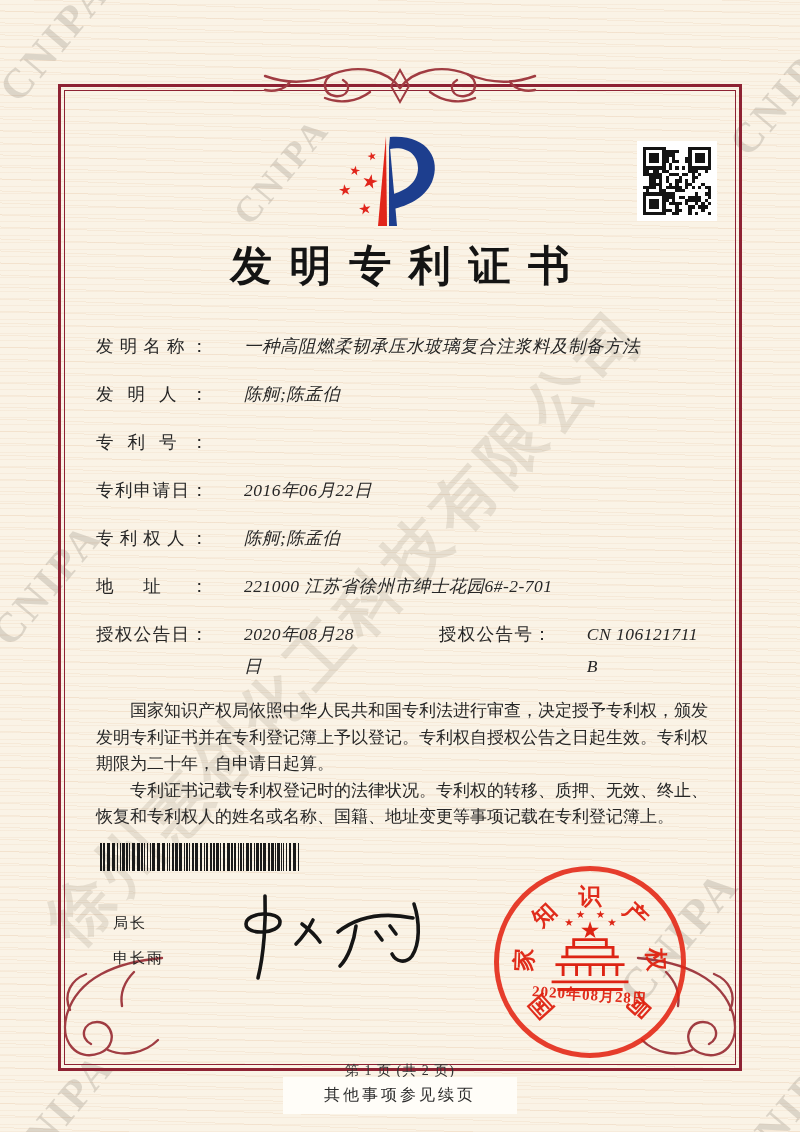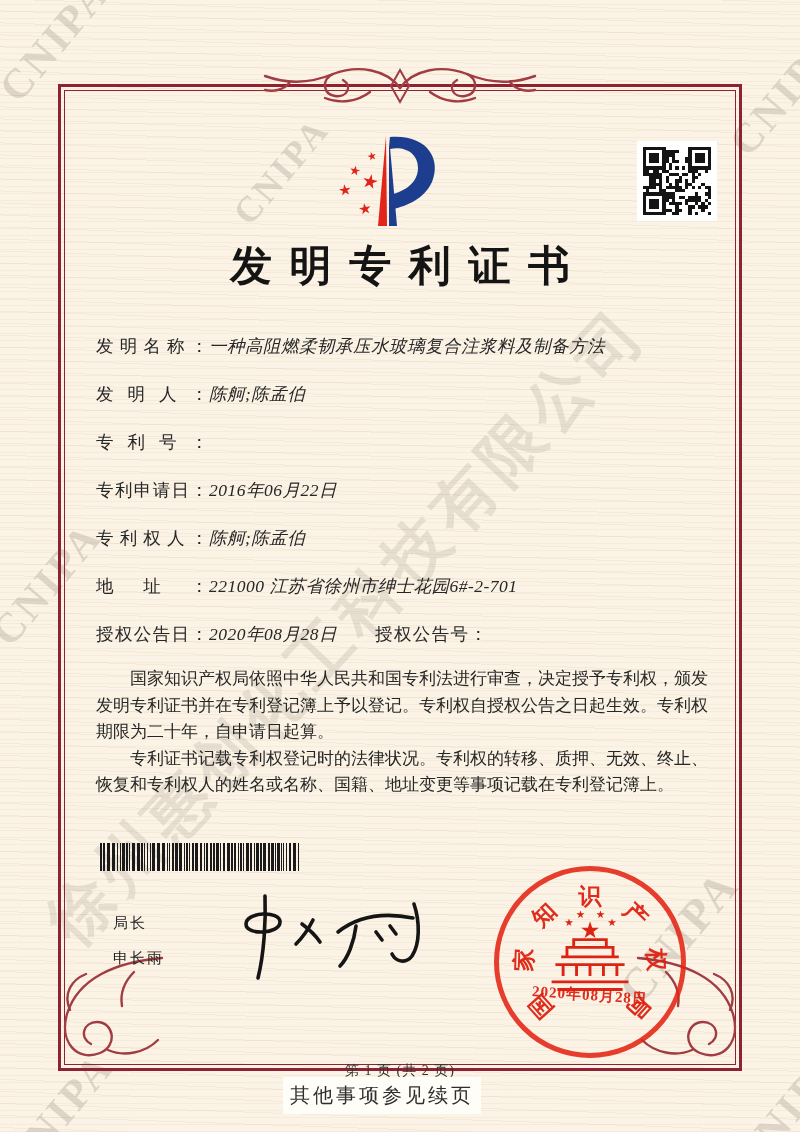--- a/index.html
+++ b/index.html
@@ -27,21 +27,21 @@
   .cert-no{position:absolute;left:96px;top:140px;font-size:17px;color:var(--ink);z-index:2;}
   .logo{position:absolute;left:322px;top:124px;z-index:2;}
   .qr{position:absolute;left:637px;top:141px;width:68px;height:68px;background:#fff;padding:6px;z-index:2;
       display:grid;grid-template-columns:repeat(21,1fr);grid-template-rows:repeat(21,1fr);}
   .qr i{display:block;}
   .qr i.on{background:#141414;}
   .title{position:absolute;left:0;top:238px;width:100%;margin:0;text-align:center;font-size:42px;font-weight:bold;
       color:#141414;letter-spacing:0.42em;text-indent:0.42em;z-index:2;}
   
   .content{position:absolute;left:96px;top:330px;width:612px;z-index:2;color:#262626;}
-  .field-row{display:flex;align-items:baseline;margin-bottom:16px;line-height:32px;font-size:17.5px;}
+  .field-row{display:flex;align-items:baseline;margin-bottom:16px;line-height:32px;font-size:17.5px;gap:35px;}
   .flabel{display:inline-block;width:112px;text-align:justify;text-align-last:justify;flex:none;}
   .fvalue{margin-left:1px;letter-spacing:0.5px;font-style:italic;}
   .pair2{margin-left:38px;}
   .paras{margin-top:8px;font-size:17px;line-height:26.5px;text-align:justify;}
   .paras p{margin:0;text-indent:2em;}
   
   .barcode{position:absolute;left:100px;top:843px;height:28px;display:flex;align-items:stretch;z-index:2;}
   .barcode i{display:block;background:#1a1a1a;height:100%;}
   
   .signer{position:absolute;left:113px;top:906px;font-size:15px;line-height:35px;color:#1f1f1f;z-index:2;letter-spacing:2px;}
@@ -49,22 +49,22 @@
   
   .seal{position:absolute;left:494px;top:866px;width:182px;height:182px;border-radius:50%;
       border:5px solid rgba(226,35,18,0.88);z-index:3;}
   .seal-char{position:absolute;left:50%;top:50%;font-size:23px;font-weight:bold;color:rgba(222,33,16,0.95);
       transform:translate(-50%,-50%) rotate(var(--a)) translateY(-66px);}
   .seal-emblem{position:absolute;left:50%;top:47%;transform:translate(-50%,-50%);}
   .seal-date{position:absolute;left:0;top:63%;width:100%;text-align:center;font-size:15px;font-weight:bold;
       color:rgba(222,33,16,0.95);letter-spacing:1px;transform:rotate(4deg);}
   
   .page-num{position:absolute;left:0;top:1062px;width:100%;text-align:center;font-size:14px;color:#333;letter-spacing:1px;z-index:2;}
-  .footer-note{position:absolute;left:283px;top:1077px;width:198px;height:37px;background:#fffdf8;
-      display:flex;align-items:center;justify-content:center;font-size:20px;color:#2e2e2e;letter-spacing:3px;z-index:2;}
+  .footer-note{position:absolute;left:283px;top:1077px;width:234px;height:37px;background:#fffdf8;
+      display:flex;align-items:center;justify-content:center;font-size:16px;color:#2e2e2e;letter-spacing:3px;z-index:2;}
 </style>
 </head>
 <body>
 
 <div class="page">
 
   <div class="wm wm-cnipa" style="left:-18px;top:16px;">CNIPA</div>
   <div class="wm wm-cnipa" style="left:218px;top:150px;font-size:36px;">CNIPA</div>
   <div class="wm wm-cnipa" style="left:712px;top:70px;">CNIPA</div>
   <div class="wm wm-cnipa" style="left:-26px;top:560px;">CNIPA</div>
@@ -587,20 +587,21 @@
       <span class="fvalue">陈舸;陈孟伯</span>
     </div>
     <div class="field-row">
       <span class="flabel">地址：</span>
       <span class="fvalue">221000 江苏省徐州市绅士花园6#-2-701</span>
     </div>
     <div class="field-row">
       <span class="flabel">授权公告日：</span>
       <span class="fvalue">2020年08月28日</span>
       <span class="flabel pair2">授权公告号：</span>
+      <span class="fvalue">CN 106121711 B</span>
     </div>
     <div class="paras">
       <p>国家知识产权局依照中华人民共和国专利法进行审查，决定授予专利权，颁发发明专利证书并在专利登记簿上予以登记。专利权自授权公告之日起生效。专利权期限为二十年，自申请日起算。</p>
       <p>专利证书记载专利权登记时的法律状况。专利权的转移、质押、无效、终止、恢复和专利权人的姓名或名称、国籍、地址变更等事项记载在专利登记簿上。</p>
     </div>
   </div>
 
   <div class="barcode">
       <i style="width: 2px; margin-right: 1px;"></i>
       <i style="width: 2px; margin-right: 2px;"></i>

